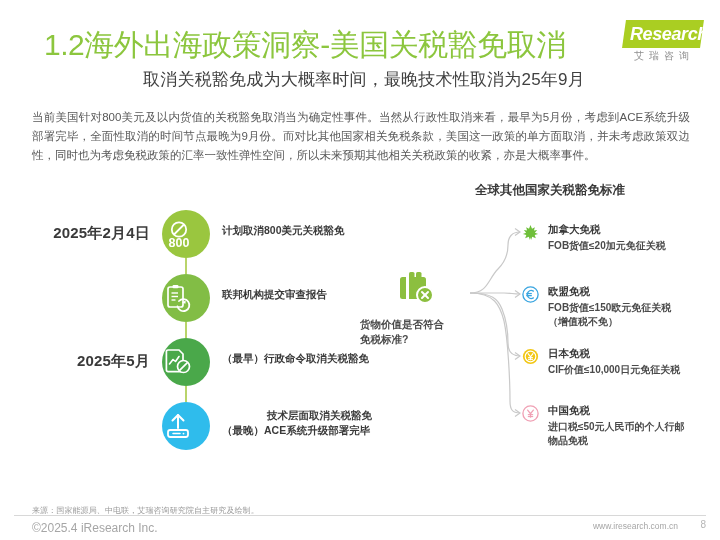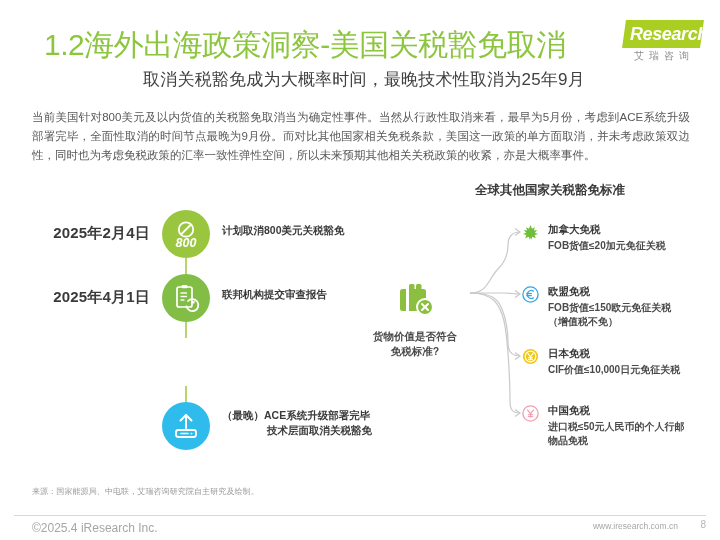--- a/index.html
+++ b/index.html
@@ -56,55 +56,55 @@
 
   
   .timeline{position:absolute;left:32px;top:210px;width:330px;height:250px;}
   .tl-row{position:absolute;left:0;width:330px;height:48px;}
   .tl-date{
     position:absolute;left:0;top:14px;width:118px;text-align:right;
     font-size:15px;font-weight:bold;color:#3a3a3a;letter-spacing:0.2px;
   }
   .tl-node{
     position:absolute;left:130px;top:0;width:48px;height:48px;border-radius:50%;
-    display:flex;align-items:center;justify-content:center;font-style:italic;
+    display:flex;align-items:center;
   }
   .tl-label{
     position:absolute;left:190px;top:13px;width:150px;
     font-size:10.5px;font-weight:bold;color:#3a3a3a;line-height:15px;
   }
   .tl-label.two{top:6px;}
   .tl-connector{
     position:absolute;left:153px;width:2px;background:#b9d46a;
   }
 
   
   .map{position:absolute;left:352px;top:205px;width:368px;height:260px;}
-  .map-center{position:absolute;left:8px;top:74px;width:110px;text-align:center;}
+  .map-center{position:absolute;left:8px;top:62px;width:110px;text-align:left;}
   .map-center-icon{width:44px;height:44px;margin:0 auto 6px;position:relative;}
   .map-center-label{
     font-size:10.5px;font-weight:bold;color:#4a4a4a;line-height:15px;
   }
   .branch{position:absolute;left:168px;width:200px;}
   .branch-icon{
     position:absolute;left:0;top:0;width:20px;height:20px;
     display:flex;align-items:center;justify-content:center;
   }
   .branch-title{
     position:absolute;left:28px;top:1px;font-size:10.5px;font-weight:bold;color:#3a3a3a;
   }
   .branch-desc{
     position:absolute;left:28px;top:17px;width:175px;
     font-size:10px;font-weight:bold;color:#4a4a4a;line-height:14px;
   }
   .connectors{position:absolute;left:0;top:0;width:368px;height:260px;pointer-events:none;}
 
   
   .source{
-    position:absolute;left:32px;top:486px;font-size:8px;color:#9a9a9a;letter-spacing:0.1px;
+    position:absolute;left:32px;top:505px;font-size:8px;color:#9a9a9a;letter-spacing:0.1px;
   }
   .footer-rule{
     position:absolute;left:14px;right:14px;top:515px;height:1px;background:#d8d8d8;
   }
   .copy{position:absolute;left:32px;top:521px;font-size:12px;color:#a6a6a6;}
   .site{position:absolute;right:42px;top:521px;font-size:8.5px;color:#a6a6a6;}
   .pageno{position:absolute;right:14px;top:519px;font-size:10px;color:#b5b5b5;}
 </style>
 </head>
 <body>
@@ -137,49 +137,60 @@
         <svg width="34" height="34" viewBox="0 0 34 34">
           <circle cx="17" cy="12.5" r="7.2" fill="none" stroke="#ffffff" stroke-width="1.8"></circle>
           <line x1="12" y1="17.5" x2="22" y2="7.5" stroke="#ffffff" stroke-width="1.8"></line>
           <text x="17" y="30" text-anchor="middle" fill="#ffffff" font-size="12.5" font-family="Liberation Sans, sans-serif" font-weight="bold">800</text>
         </svg>
       </div>
       <div class="tl-label">计划取消800美元关税豁免</div>
     </div>
 
     <div class="tl-row" style="top:64px;">
-      <div class="tl-date">2025年4月1日</div>
       <div class="tl-node" style="background:#82bd45;">
         <svg width="30" height="30" viewBox="0 0 30 30">
           <rect x="6" y="4" width="15" height="20" rx="2" fill="none" stroke="#ffffff" stroke-width="1.7"></rect>
           <rect x="10.5" y="2" width="6" height="3.2" rx="1.2" fill="#ffffff"></rect>
           <line x1="9.5" y1="10" x2="16" y2="10" stroke="#ffffff" stroke-width="1.4"></line>
           <line x1="9.5" y1="13.5" x2="16" y2="13.5" stroke="#ffffff" stroke-width="1.4"></line>
           <line x1="9.5" y1="17" x2="13.5" y2="17" stroke="#ffffff" stroke-width="1.4"></line>
           <path d="M17 18 a6 6 0 1 1 -1.5 5.4" fill="none" stroke="#ffffff" stroke-width="1.8" stroke-linecap="round"></path>
           <path d="M23.8 17.2 l-0.4 3.6 l-3.4 -1.2 z" fill="#ffffff"></path>
         </svg>
       </div>
       <div class="tl-label">联邦机构提交审查报告</div>
     </div>
 
+    <div class="tl-row" style="top:128px;">
+      <div class="tl-date">2025年5月</div>
+      <div class="tl-node" style="background:#4aa84a;">
+        <svg width="30" height="30" viewBox="0 0 30 30">
+          <path d="M6 3 h11 l4 4 v16 a1.6 1.6 0 0 1 -1.6 1.6 H6 a1.6 1.6 0 0 1 -1.6 -1.6 V4.6 A1.6 1.6 0 0 1 6 3 z" fill="none" stroke="#ffffff" stroke-width="1.7"></path>
+          <polyline points="7.5,17 11,12.5 13.5,14.5 17,9.5" fill="none" stroke="#ffffff" stroke-width="1.6" stroke-linejoin="round" stroke-linecap="round"></polyline>
+          <circle cx="21.5" cy="19.5" r="6" fill="#4aa84a" stroke="#ffffff" stroke-width="1.7"></circle>
+          <line x1="17.6" y1="23.4" x2="25.4" y2="15.6" stroke="#ffffff" stroke-width="1.7"></line>
+        </svg>
+      </div>
+      <div class="tl-label">（最早）行政命令取消关税豁免</div>
+    </div>
 
     <div class="tl-row" style="top:192px;">
       <div class="tl-node" style="background:#2fbcec;">
         <svg width="32" height="32" viewBox="0 0 32 32">
           <line x1="16" y1="5" x2="16" y2="18" stroke="#ffffff" stroke-width="2" stroke-linecap="round"></line>
           <polyline points="10.5,10.5 16,5 21.5,10.5" fill="none" stroke="#ffffff" stroke-width="2" stroke-linecap="round" stroke-linejoin="round"></polyline>
           <rect x="6" y="20" width="20" height="7" rx="2.2" fill="none" stroke="#ffffff" stroke-width="1.8"></rect>
           <line x1="11" y1="23.6" x2="18" y2="23.6" stroke="#ffffff" stroke-width="1.5" stroke-linecap="round"></line>
           <circle cx="21.5" cy="23.6" r="0.9" fill="#ffffff"></circle>
         </svg>
       </div>
       <div class="tl-label two">
+        <div style="text-align:right;">技术层面取消关税豁免</div>
         <div>（最晚）ACE系统升级部署完毕</div>
-        <div style="text-align:right;">技术层面取消关税豁免</div>
       </div>
     </div>
   </div>
 
   <div class="map">
 
     <svg class="connectors" viewBox="0 0 368 260">
       <path d="M118 88 C136 88 136 74 146 64 C152 58 156 50 156 40 C156 32 160 27 168 27" fill="none" stroke="#c9c9c9" stroke-width="1.2"></path>
       <path d="M118 88 C136 88 140 84 146 80 C152 76 154 72 154 68 C154 58 160 89 168 89" fill="none" stroke="#c9c9c9" stroke-width="0"></path>
       <path d="M118 88 C138 88 142 82 148 76 C152 72 154 66 154 60" fill="none" stroke="#c9c9c9" stroke-width="0"></path>

